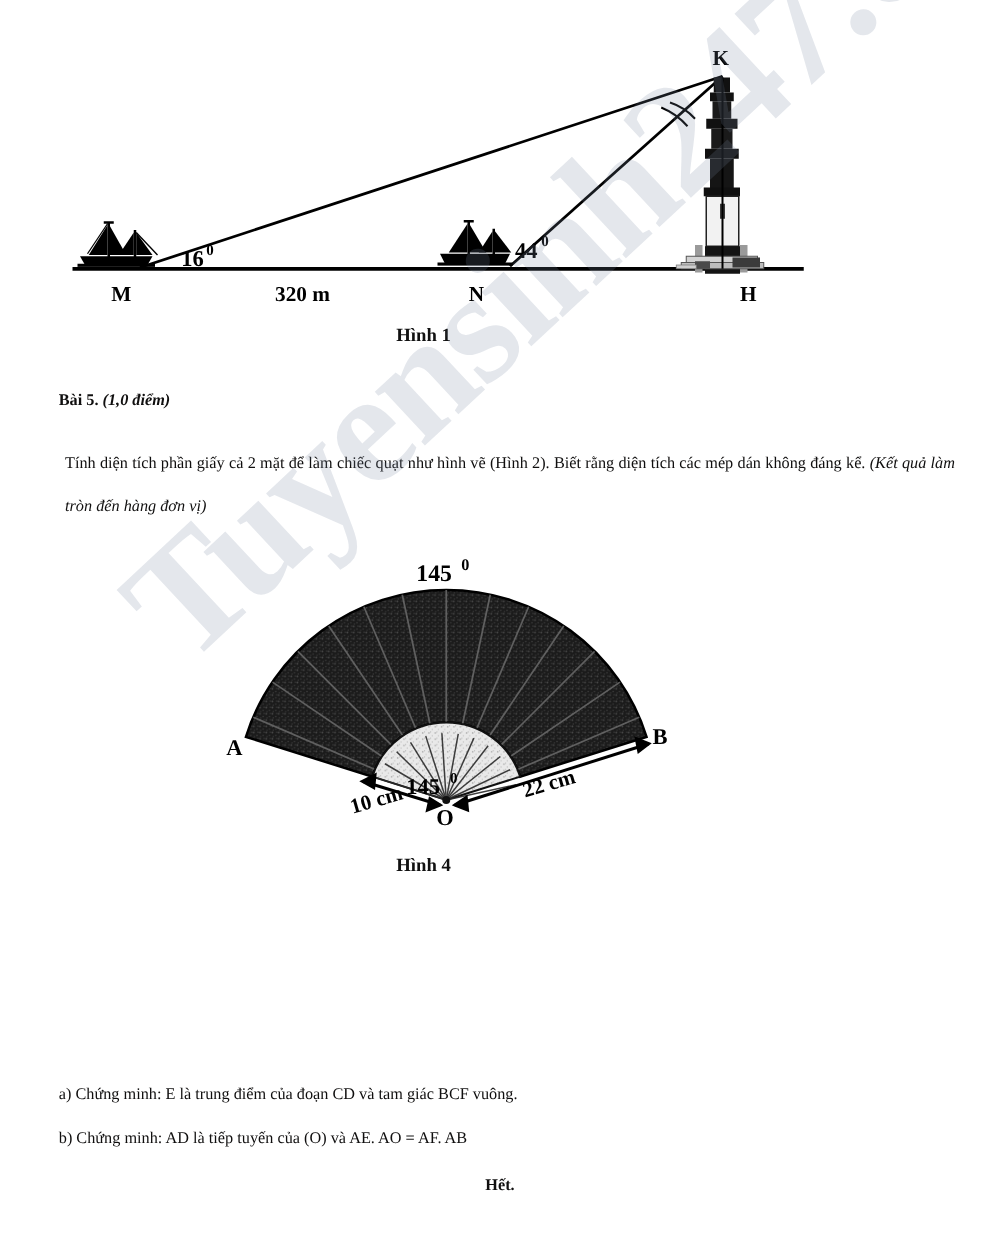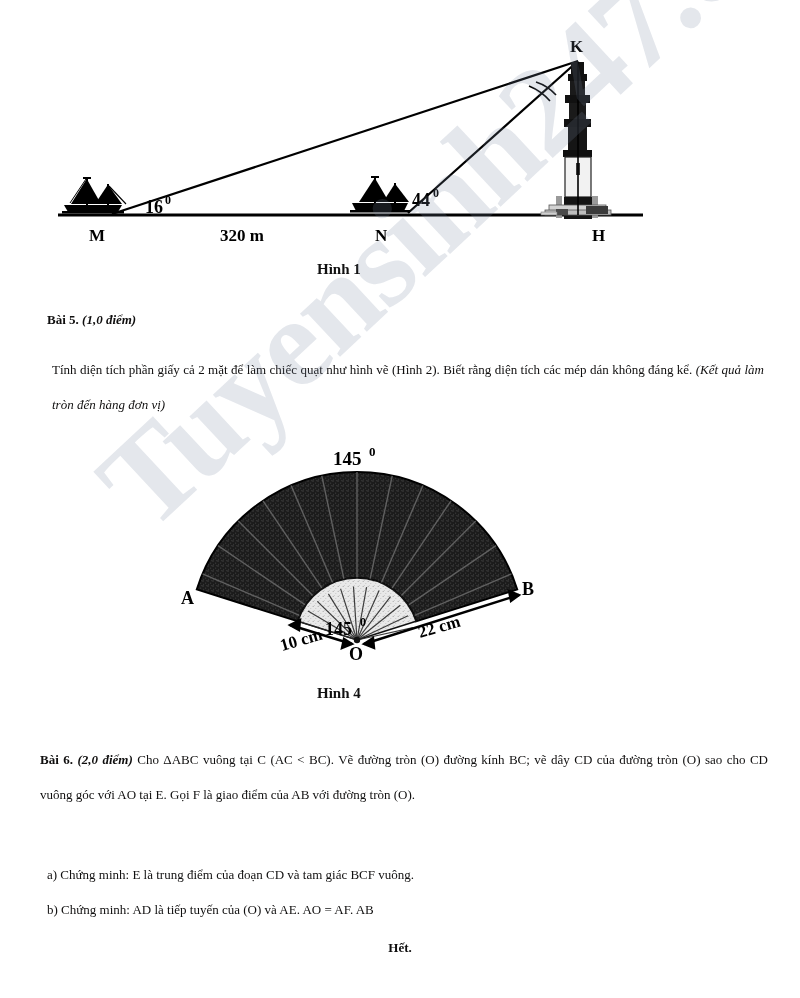--- a/index.html
+++ b/index.html
@@ -298,23 +298,19 @@
       <text x="522" y="175" font-size="18">B</text>
       <text x="349" y="240" font-size="18">O</text>
 
       <text x="282" y="231" font-size="17" transform="rotate(-16 282 231)">10 cm</text>
       <text x="420" y="218" font-size="17" transform="rotate(-16 420 218)">22 cm</text>
     </g>
   </svg>
 
   <div class="fig-caption" id="cap2">Hình 4</div>
 
-  <div class="block" id="blk-bai6">
-    <span class="b-label">Bài 6.</span>
-    <span class="b-points">(2,0 điểm)</span><span> Cho ΔABC vuông tại C (AC &lt; BC). Vẽ đường tròn (O) đường kính BC; vẽ dây CD của đường tròn (O) sao cho CD vuông góc với AO tại E. Gọi F là giao điểm của AB với đường tròn (O).</span>
-  </div>
 
   <div class="block" id="blk-b">b) Chứng minh: AD là tiếp tuyến của (O) và AE. AO = AF. AB</div>
   <div class="block" id="blk-a">a) Chứng minh: E là trung điểm của đoạn CD và tam giác BCF vuông.</div>
 
   <div class="block" id="blk-het">Hết.</div>
 
 </div>
 
 </body></html>

